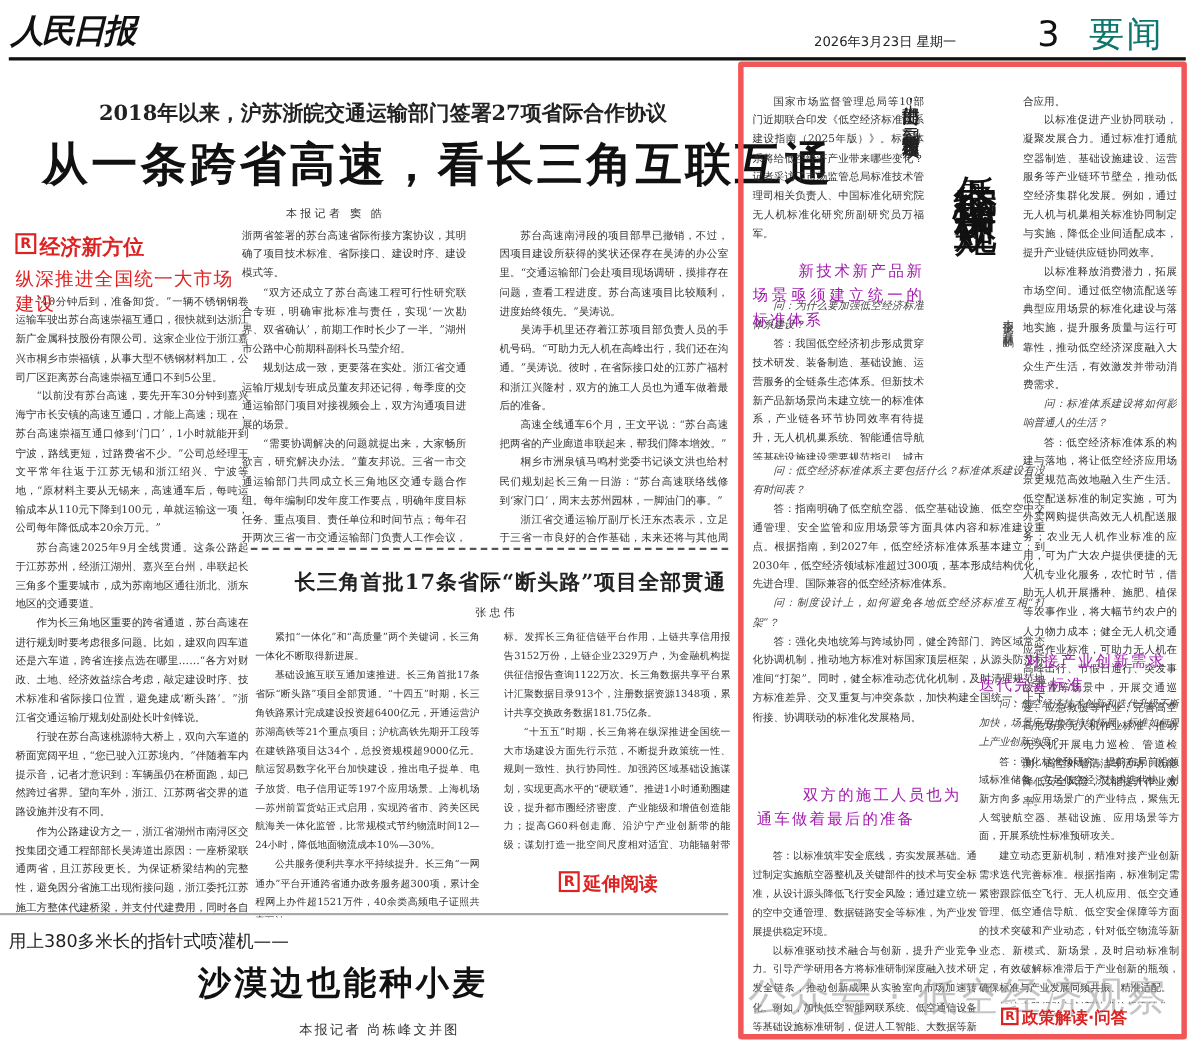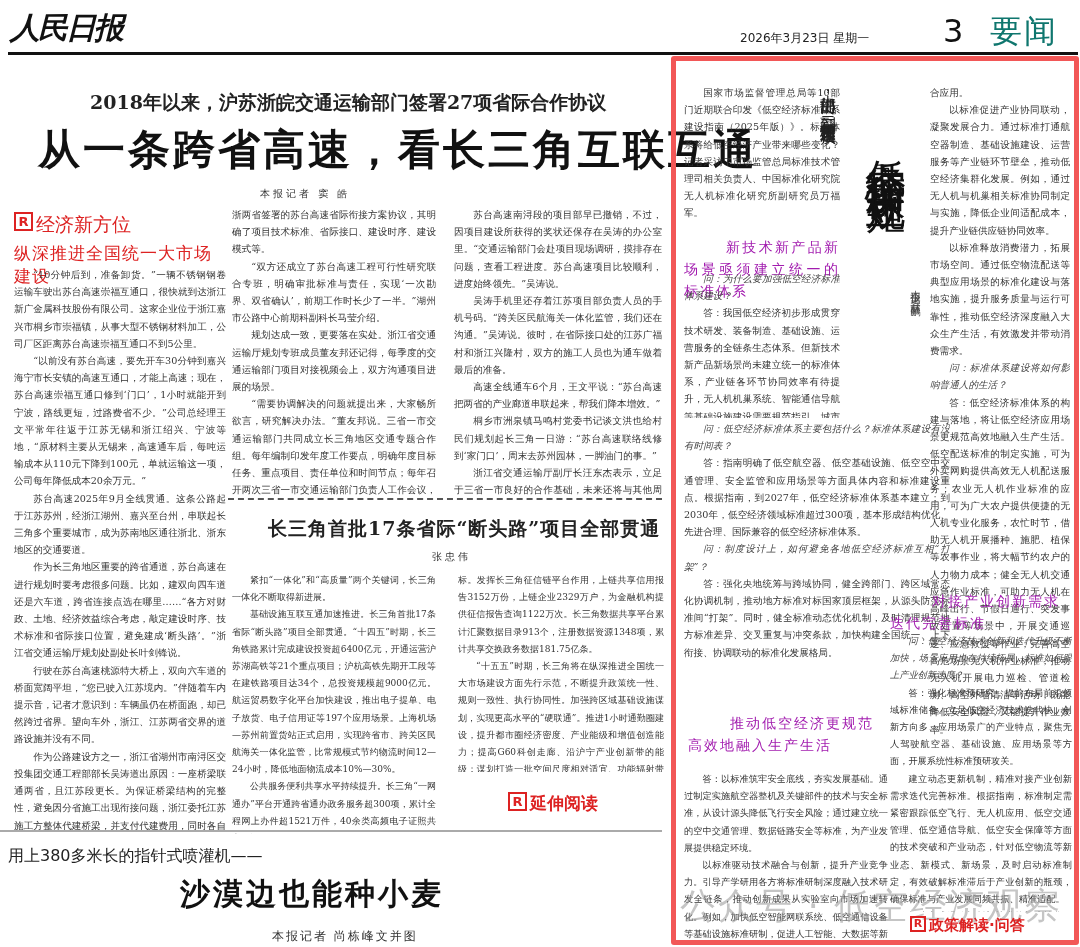--- a/index.html
+++ b/index.html
@@ -12,26 +12,26 @@
   .dateline{left:740px;top:30px;font-family:"DejaVu Sans",sans-serif;font-size:12px;color:#222;}
   .pageno{left:943px;top:12px;font-family:"DejaVu Sans",sans-serif;font-size:32px;color:#111;}
   .section{left:990px;top:10px;font-family:"DejaVu Sans",sans-serif;font-size:32px;color:#0f766e;letter-spacing:2px;}
   .mast-rule{left:8px;top:52px;width:1070px;height:3px;background:#111;}
   
   .kicker1{left:90px;top:90px;font-size:19px;font-weight:bold;color:#222;text-align:right;}
   .head1{left:38px;top:122px;font-family:"DejaVu Sans",sans-serif;font-size:42px;font-weight:bold;color:#111;letter-spacing:3px;}
   .byline1{left:260px;top:187px;font-size:10px;color:#333;letter-spacing:3px;}
   .tagbox{left:14px;top:212px;width:214px;height:52px;}
   .tag-r{display:inline-block;width:19px;height:19px;border:2px solid #d22;color:#d22;font-family:"DejaVu Sans",sans-serif;font-weight:bold;font-size:13px;line-height:15px;text-align:center;margin-right:3px;vertical-align:top;}
-  .tag-title{font-family:"DejaVu Sans",sans-serif;font-weight:normal;font-size:19px;color:#d22;}
+  .tag-title{font-family:"DejaVu Sans",sans-serif;font-weight:bold;font-size:19px;color:#d22;}
   .tag-sub{font-family:"DejaVu Sans",sans-serif;font-size:17px;color:#d22;margin-top:4px;letter-spacing:1px;}
   .col{font-size:9.6px;line-height:17.2px;color:#333;text-align:justify;overflow:hidden;}
   .col p{text-indent:2em;}
   .c1{left:14px;top:266px;width:212px;height:566px;}
-  .c2{left:232px;top:206px;width:204px;height:294px;}
+  .c2{left:220px;top:206px;width:204px;height:294px;}
   .c3{left:454px;top:206px;width:208px;height:294px;}
   .dash{left:228px;top:498px;width:434px;border-top:2px dashed #555;}
   .head2{left:268px;top:516px;font-size:19px;font-weight:bold;color:#222;letter-spacing:1px;}
   .byline2{left:432px;top:550px;font-size:10px;color:#333;letter-spacing:3px;}
   .c4{left:232px;top:572px;width:204px;height:262px;font-size:9px;}
   .c5{left:458px;top:572px;width:206px;height:200px;font-size:9px;}
   .extend{left:508px;top:792px;font-family:"DejaVu Sans",sans-serif;font-weight:bold;font-size:17px;color:#d22;}
   .rule-grey{left:0;top:830px;width:662px;height:2px;background:#aaa;}
   .kicker3{left:8px;top:846px;font-family:"DejaVu Sans",sans-serif;font-size:16px;color:#222;}
   .head3{left:180px;top:874px;font-family:"DejaVu Sans",sans-serif;font-size:30px;font-weight:bold;color:#111;letter-spacing:3px;}
@@ -85,21 +85,21 @@
 
 </div>
 <div class="abs col c2">
   <p style="text-indent:0">浙两省签署的苏台高速省际衔接方案协议，其明确了项目技术标准、省际接口、建设时序、建设模式等。</p>
   <p>“双方还成立了苏台高速工程可行性研究联合专班，明确审批标准与责任，实现‘一次勘界、双省确认’，前期工作时长少了一半。”湖州市公路中心前期科副科长马莹介绍。</p>
   <p>规划达成一致，更要落在实处。浙江省交通运输厅规划专班成员董友邦还记得，每季度的交通运输部门项目对接视频会上，双方沟通项目进展的场景。</p>
   <p>“需要协调解决的问题就提出来，大家畅所欲言，研究解决办法。”董友邦说。三省一市交通运输部门共同成立长三角地区交通专题合作组。每年编制印发年度工作要点，明确年度目标任务、重点项目、责任单位和时间节点；每年召开两次三省一市交通运输部门负责人工作会议，协商省际交通合作重大事项；每年签署一批省际合作协议。自2018年以来，累计签署“省际互联互通”等27项省际合作协议，涵盖基础设施、运输服务、行业治理等领域，以及铁路、公路、水运等超过80个重点项目。</p>
 </div>
 <div class="abs col c3">
   <p>苏台高速南浔段的项目部早已撤销，不过，因项目建设所获得的奖状还保存在吴涛的办公室里。“交通运输部门会赴项目现场调研，摸排存在问题，查看工程进度。苏台高速项目比较顺利，进度始终领先。”吴涛说。</p>
-  <p>吴涛手机里还存着江苏项目部负责人员的手机号码。“跨关区民航海关一体化监管，我们还在沟通。”吴涛说。彼时，在省际接口处的江苏广福村和浙江兴隆村，双方的施工人员也为通车做着最后的准备。</p>
+  <p>吴涛手机里还存着江苏项目部负责人员的手机号码。“可助力无人机在高峰出行，我们还在沟通。”吴涛说。彼时，在省际接口处的江苏广福村和浙江兴隆村，双方的施工人员也为通车做着最后的准备。</p>
   <p>高速全线通车6个月，王文平说：“苏台高速把两省的产业廊道串联起来，帮我们降本增效。”</p>
   <p>桐乡市洲泉镇马鸣村党委书记谈文洪也给村民们规划起长三角一日游：“苏台高速联络线修到‘家门口’，周末去苏州园林，一脚油门的事。”</p>
   <p>浙江省交通运输厅副厅长汪东杰表示，立足于三省一市良好的合作基础，未来还将与其他周边省市做好协同，健全跨省市交通基础设施项目的协作机制，持续打通堵点堵点，做好重点项目的高效落地。</p>
 
 </div>
 <div class="abs dash"></div>
 
 <div class="abs head2">长三角首批17条省际“断头路”项目全部贯通</div>
 <div class="abs byline2">张忠伟</div>
 <div class="abs col c4">
@@ -143,21 +143,21 @@
   <p class="q">问：为什么要加强低空经济标准体系建设？</p>
   <p>答：我国低空经济初步形成贯穿技术研发、装备制造、基础设施、运营服务的全链条生态体系。但新技术新产品新场景尚未建立统一的标准体系，产业链各环节协同效率有待提升，无人机机巢系统、智能通信导航等基础设施建设需要规范指引，城市物流、应急救援等应用场景标准供给不足，安全风险防控标准覆盖不全，亟须建立健全统一协同的标准体系，实现规范化发展。</p>
 </div>
 <div class="abs col rc-b">
   <p class="q">问：低空经济标准体系主要包括什么？标准体系建设有没有时间表？</p>
   <p>答：指南明确了低空航空器、低空基础设施、低空空中交通管理、安全监管和应用场景等方面具体内容和标准建设重点。根据指南，到2027年，低空经济标准体系基本建立；到2030年，低空经济领域标准超过300项，基本形成结构优化、先进合理、国际兼容的低空经济标准体系。</p>
   <p class="q">问：制度设计上，如何避免各地低空经济标准互相“打架”？</p>
   <p>答：强化央地统筹与跨域协同，健全跨部门、跨区域常态化协调机制，推动地方标准对标国家顶层框架，从源头防范标准间“打架”。同时，健全标准动态优化机制，及时清理规范地方标准差异、交叉重复与冲突条款，加快构建全国统一、上下衔接、协调联动的标准化发展格局。</p>
 </div>
 
-<div class="abs subhead subhead2" style="text-indent:3em">推动低空经济更规范高效地融入生产生活</div>
+<div class="abs subhead subhead2" style="text-indent:3em">双方的施工人员也为通车做着最后的准备</div>
 <div class="abs col rc-c">
   <p>答：以标准筑牢安全底线，夯实发展基础。通过制定实施航空器整机及关键部件的技术与安全标准，从设计源头降低飞行安全风险；通过建立统一的空中交通管理、数据链路安全等标准，为产业发展提供稳定环境。</p>
   <p>以标准驱动技术融合与创新，提升产业竞争力。引导产学研用各方将标准研制深度融入技术研发全链条，推动创新成果从实验室向市场加速转化。例如，加快低空智能网联系统、低空通信设备等基础设施标准研制，促进人工智能、大数据等新一代信息技术融</p>
 </div>
 
 <div class="abs subhead subhead3" style="text-indent:3em">对接产业创新需求迭代完善标准</div>
 <div class="abs col rc-d">
   <p class="q">问：低空经济技术创新和迭代升级不断加快，场景应用也在持续拓展，标准如何跟上产业创新速度？</p>
   <p>答：强化标准预研究，提前布局前沿领域标准储备。立足低空经济技术迭代快、创新方向多、应用场景广的产业特点，聚焦无人驾驶航空器、基础设施、应用场景等方面，开展系统性标准预研攻关。</p>
   <p>建立动态更新机制，精准对接产业创新需求迭代完善标准。根据指南，标准制定需紧密跟踪低空飞行、无人机应用、低空交通管理、低空通信导航、低空安全保障等方面的技术突破和产业动态，针对低空物流等新业态、新模式、新场景，及时启动标准制定，有效破解标准滞后于产业创新的瓶颈，确保标准与产业发展同频共振、精准适配。</p>

